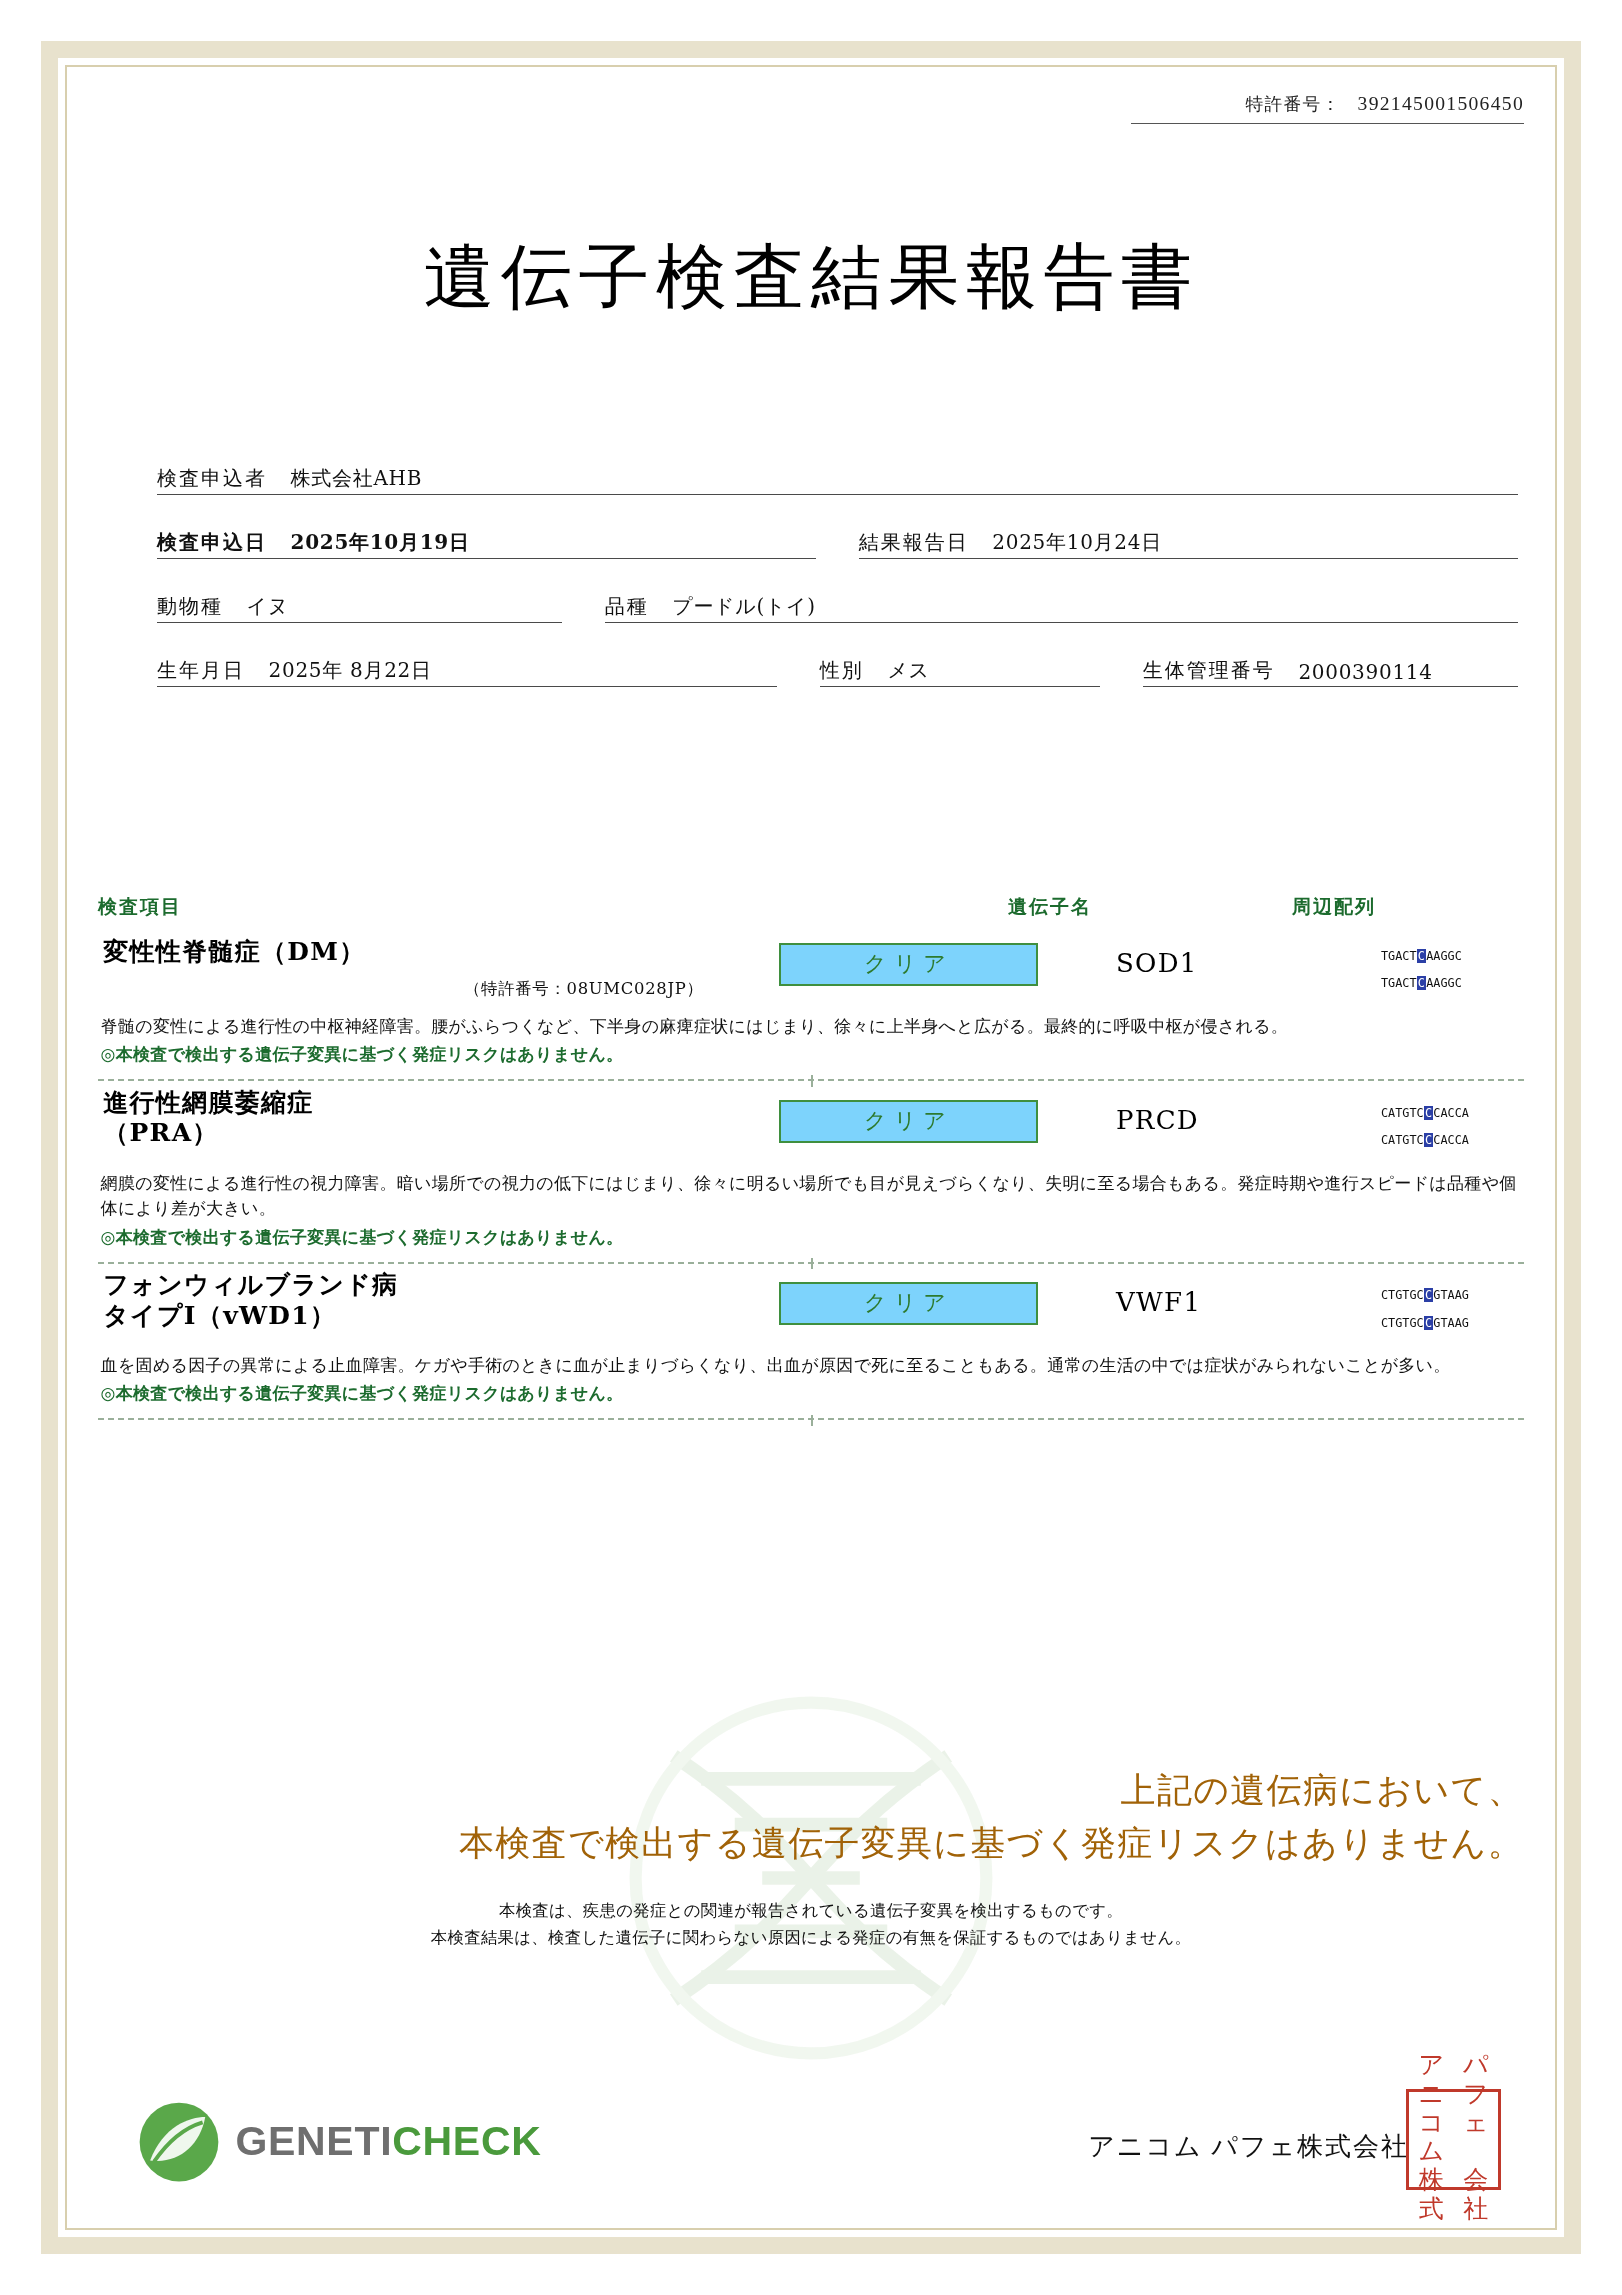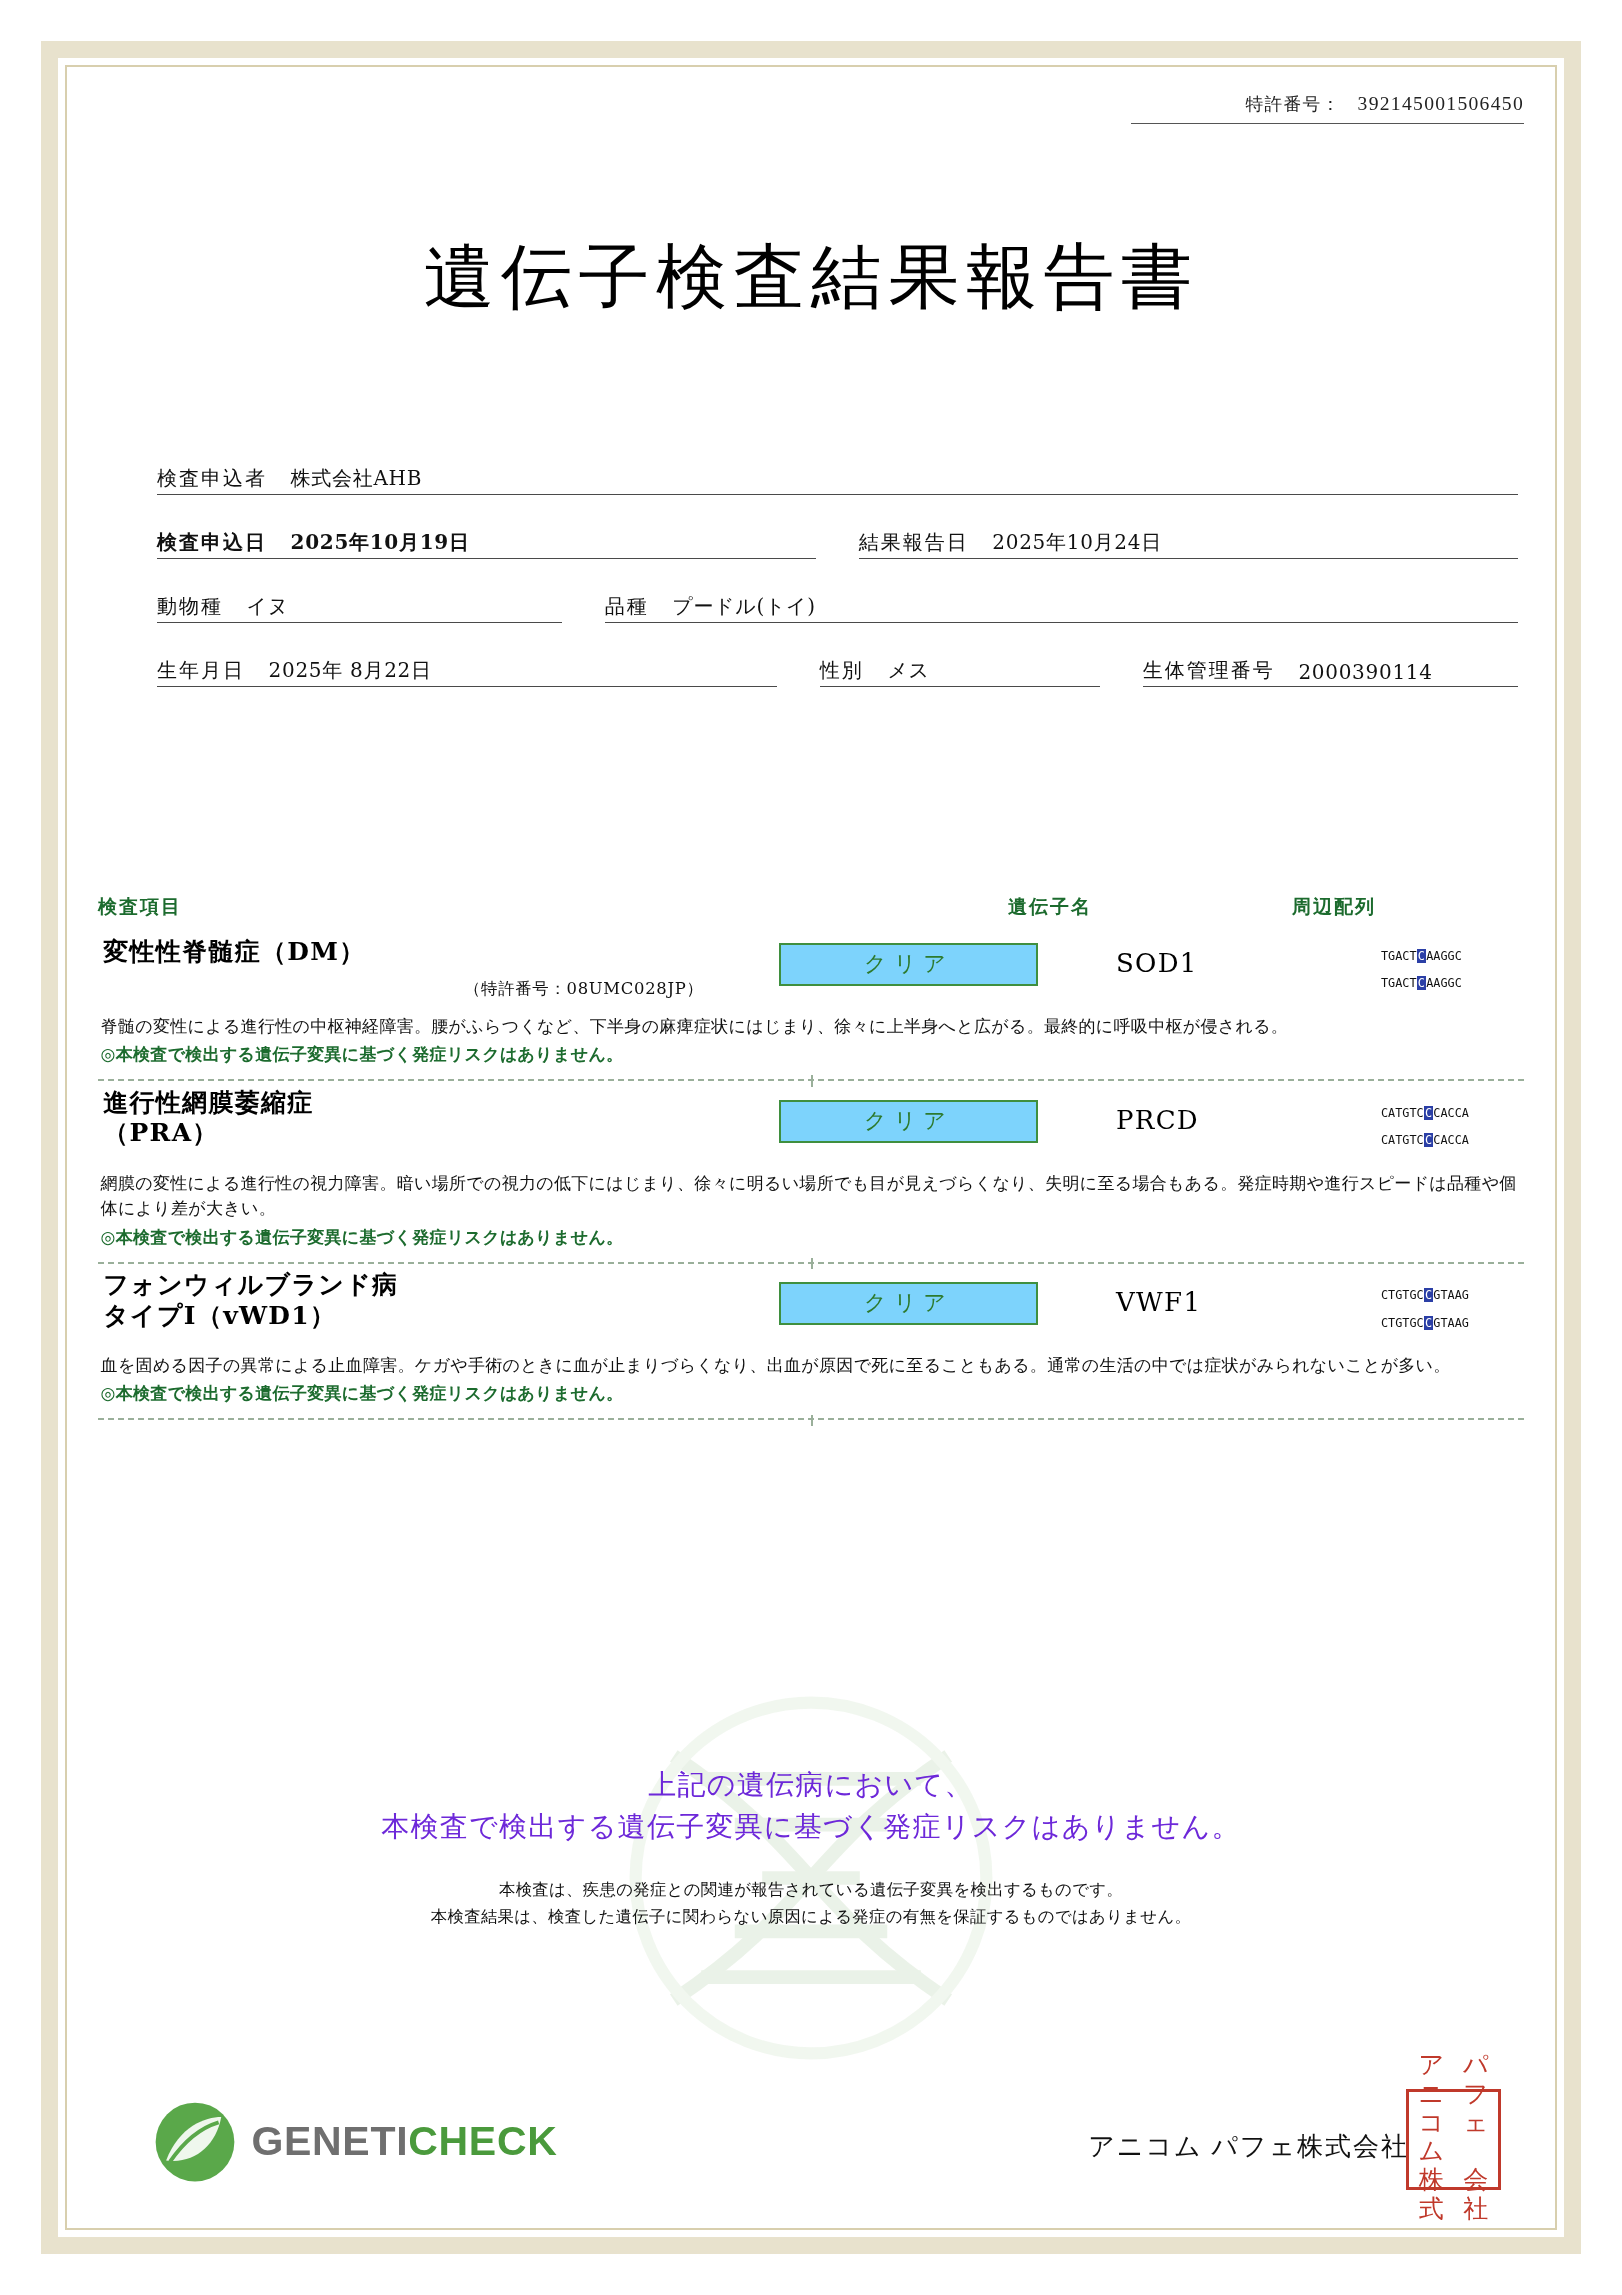--- a/index.html
+++ b/index.html
@@ -257,25 +257,26 @@
 
   
   .summary {
     position: absolute;
     top: 1685px;
     left: 0;
     right: 0;
     text-align: center;
   }
   .sum-line1 {
-    font-size: 28px;
+    font-size: 35px;
     letter-spacing: 1.3px;
-    color: #6d28d9;
+    color: #a16207;
     font-family: "DejaVu Serif", serif;
     line-height: 1.5;
+    text-align: right;
   }
   .sum-note {
     margin-top: 27.5px;
     font-size: 16.4px;
     line-height: 1.65;
     letter-spacing: 0.3px;
     color: #111;
     font-family: "DejaVu Serif", serif;
   }
 
@@ -294,21 +295,21 @@
   
   .footer {
     position: absolute;
     bottom: 6.5px;
     left: 0;
     right: 0;
     height: 144px;
   }
   .logo {
     position: absolute;
-    left: 55px;
+    left: 39px;
     bottom: 26px;
     display: flex;
     align-items: center;
   }
   .logo-mark {
     width: 84px;
     height: 84px;
     position: relative;
   }
   .logo-text {

